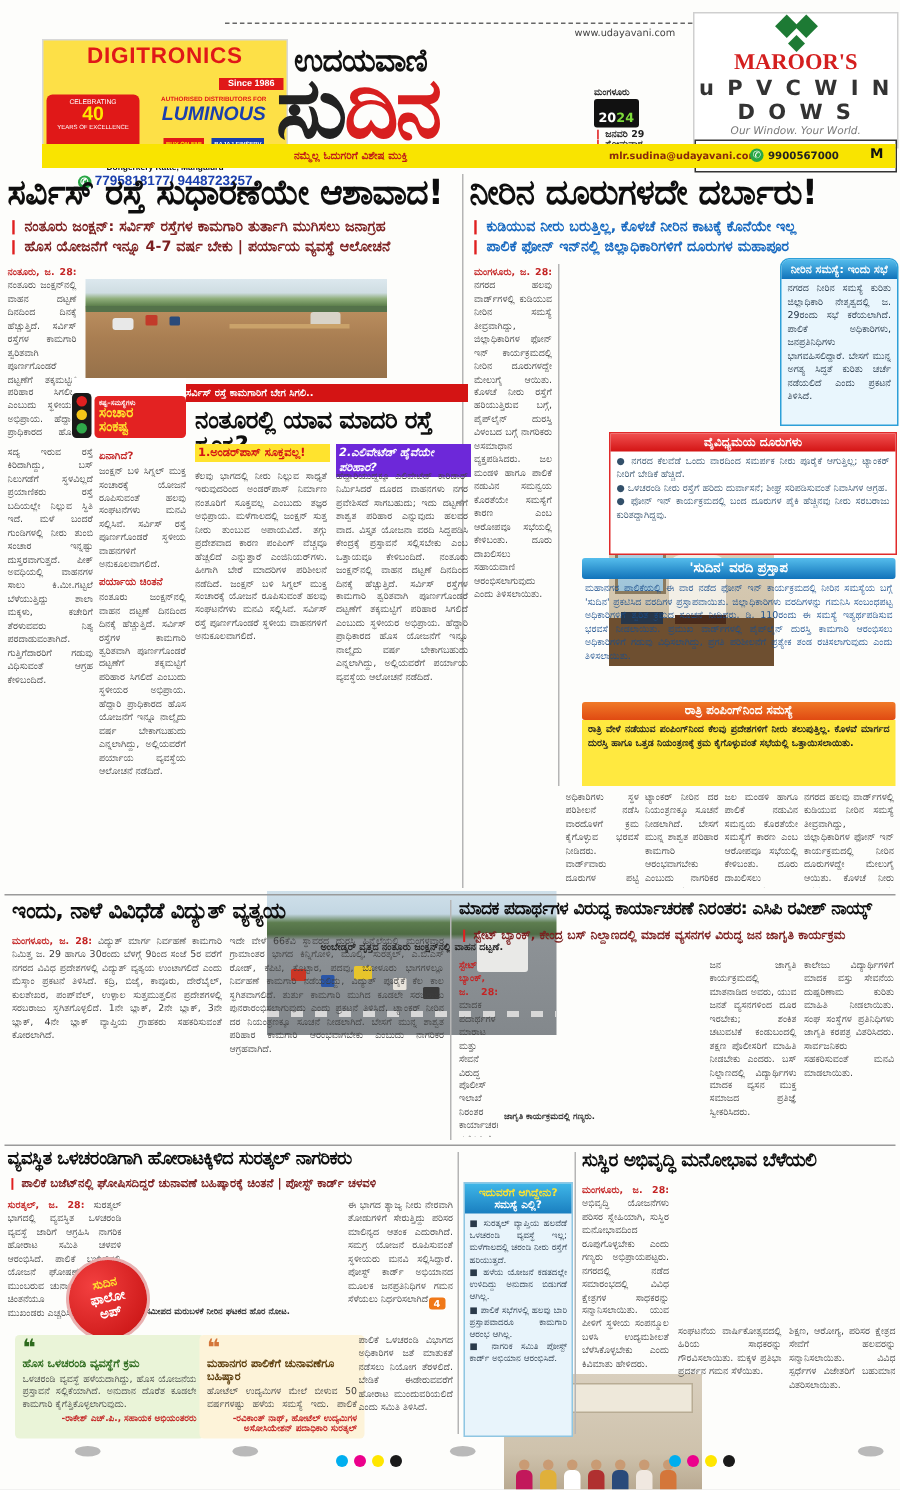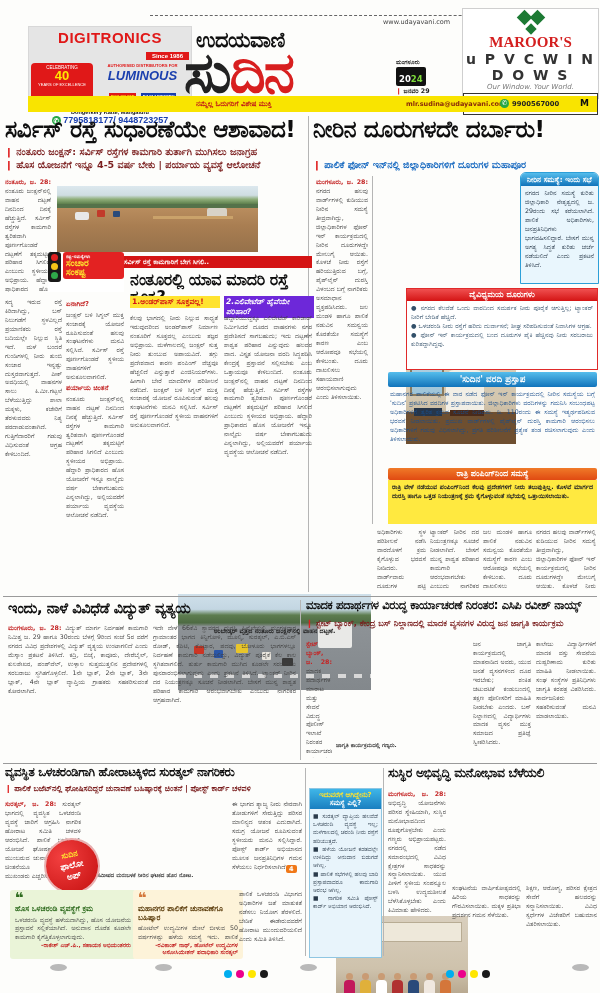--- a/index.html
+++ b/index.html
@@ -17,21 +17,21 @@
   .msub{font-size:9.5px;font-weight:bold;color:#7b1f1f;line-height:1.25;}
   .msub::before{content:"❙ ";color:#e02020;}
   .bsub{color:#1769c0;}
   .boxhead{font-weight:bold;color:#fff;text-align:center;}
   
   .brand-top{font-size:21px;font-weight:800;color:#111;letter-spacing:-0.5px;}
   .brand-main{font-size:56px;font-weight:800;line-height:0.95;letter-spacing:-2px;}
   .brand-red{color:#d81f1f;}
   .ystrip{background:#f9e400;}
   
-  .digi{border:1px solid #d8d8d8;background:#e5e5e5;font-family:"Liberation Sans",sans-serif;}
+  .digi{border:1px solid #d8d8d8;background:#fde047;font-family:"Liberation Sans",sans-serif;}
   .digi-name{color:#e01818;font-weight:800;font-size:15px;letter-spacing:0.5px;text-align:center;}
   .since{background:#e01818;color:#fff;font-size:6px;font-weight:bold;padding:1px 6px;display:inline-block;}
   .badge40{background:#e01818;color:#ffe600;border-radius:4px;text-align:center;padding:2px;}
   .lum{color:#1a3fae;font-weight:800;font-style:italic;font-size:13px;}
   .digi-addr{font-size:5.6px;font-weight:bold;text-align:center;color:#111;}
   .digi-ph{font-size:9px;font-weight:800;color:#1a3fae;text-align:center;}
   .wicon{display:inline-block;width:9px;height:9px;border-radius:50%;background:#28a745;color:#fff;
          font-size:6.5px;line-height:9px;text-align:center;}
   .mar{border:1px solid #cfcfcf;background:#fff;text-align:center;}
   .mar-name{color:#d41f1f;font-weight:800;font-size:15px;font-family:"Liberation Serif",serif;}
@@ -132,44 +132,45 @@
   <div class="abs ystrip" style="left:28px;right:3px;top:96px;height:16px;">
     <span class="abs" style="left:168px;top:4px;font-size:7px;font-weight:bold;color:#c01818;">ನಮ್ಮೆಲ್ಲ ಓದುಗರಿಗೆ ವಿಶೇಷ ಮುಕ್ತಿ</span>
     <span class="abs" style="left:378px;top:4px;font-size:6.5px;font-weight:bold;color:#8a2a0a;">mlr.sudina@udayavani.com</span>
     <span class="abs wicon" style="left:472px;top:3px;">✆</span>
     <span class="abs" style="left:484px;top:4px;font-size:6.8px;font-weight:bold;color:#222;">9900567000</span>
     <span class="abs" style="right:8px;top:2px;font-size:9px;font-weight:800;color:#111;">M</span>
   </div>
 
   <div class="abs msub" style="left:5px;top:146px;width:300px;">ನಂತೂರು ಜಂಕ್ಷನ್: ಸರ್ವಿಸ್ ರಸ್ತೆಗಳ ಕಾಮಗಾರಿ ತುರ್ತಾಗಿ ಮುಗಿಸಲು ಜನಾಗ್ರಹ</div>
   <div class="abs headline" style="left:5px;top:117px;width:300px;font-size:23px;">ಸರ್ವಿಸ್ ರಸ್ತೆ ಸುಧಾರಣೆಯೇ ಆಶಾವಾದ!</div>
-  <div class="abs msub" style="left:5px;top:159px;width:300px;">ಹೊಸ ಯೋಜನೆಗೆ ಇನ್ನೂ 4-5 ವರ್ಷ ಬೇಕು | ಪರ್ಯಾಯ ವ್ಯವಸ್ಥೆ ಆಲೋಚನೆ</div>
+  <div class="abs msub" style="left:5px;top:159px;width:300px;">ಹೊಸ ಯೋಜನೆಗೆ ಇನ್ನೂ 4-7 ವರ್ಷ ಬೇಕು | ಪರ್ಯಾಯ ವ್ಯವಸ್ಥೆ ಆಲೋಚನೆ</div>
 
   <div class="abs headline" style="left:313px;top:117px;width:284px;font-size:23px;">ನೀರಿನ ದೂರುಗಳದೇ ದರ್ಬಾರು!</div>
+  <div class="abs msub bsub" style="left:313px;top:146px;width:284px;">ಕುಡಿಯುವ ನೀರು ಬರುತ್ತಿಲ್ಲ, ಕೊಳಚೆ ನೀರಿನ ಕಾಟಕ್ಕೆ ಕೊನೆಯೇ ಇಲ್ಲ</div>
   <div class="abs msub bsub" style="left:313px;top:159px;width:284px;">ಪಾಲಿಕೆ ಫೋನ್ ಇನ್‌ನಲ್ಲಿ ಜಿಲ್ಲಾಧಿಕಾರಿಗಳಿಗೆ ದೂರುಗಳ ಮಹಾಪೂರ</div>
 
   <div class="abs vline" style="left:308px;top:116px;height:476px;"></div>
   <div class="abs vline" style="left:372px;top:176px;height:348px;"></div>
 
   <div class="abs b" style="left:5px;top:178px;width:46px;height:114px;">
     <span class="dl">ನಂತೂರು, ಜ. 28:</span> <span>ನಂತೂರು ಜಂಕ್ಷನ್‌ನಲ್ಲಿ ವಾಹನ ದಟ್ಟಣೆ ದಿನದಿಂದ ದಿನಕ್ಕೆ ಹೆಚ್ಚುತ್ತಿದೆ. ಸರ್ವಿಸ್ ರಸ್ತೆಗಳ ಕಾಮಗಾರಿ ತ್ವರಿತವಾಗಿ ಪೂರ್ಣಗೊಂಡರೆ ದಟ್ಟಣೆಗೆ ತಕ್ಕಮಟ್ಟಿಗೆ ಪರಿಹಾರ ಸಿಗಲಿದೆ ಎಂಬುದು ಸ್ಥಳೀಯರ ಅಭಿಪ್ರಾಯ. ಹೆದ್ದಾರಿ ಪ್ರಾಧಿಕಾರದ ಹೊಸ ಯೋಜನೆಗೆ ಇನ್ನೂ ನಾಲ್ಕೈದು ವರ್ಷ ಬೇಕಾಗಬಹುದು ಎನ್ನಲಾಗಿದ್ದು, ಅಲ್ಲಿಯವರೆಗೆ ಪರ್ಯಾಯ ವ್ಯವಸ್ಥೆಯ ಆಲೋಚನೆ ನಡೆದಿದೆ.</span>
   </div>
 
   <div class="abs ph" style="left:57px;top:186px;width:201px;height:66px;background:
       linear-gradient(180deg,#dce8ee 0%,#cfdde2 14%,#8fae7a 20%,#5f814e 27%,#b98d5e 33%,#a97e52 60%,#96714a 100%);">
     <div class="abs" style="left:0;top:18px;width:100%;height:4px;background:#54724a;"></div>
     <div class="abs" style="left:18px;top:26px;width:14px;height:8px;background:#e8e8e8;border-radius:2px;"></div>
     <div class="abs" style="left:40px;top:24px;width:8px;height:7px;background:#c23a2a;border-radius:1px;"></div>
     <div class="abs" style="left:56px;top:25px;width:7px;height:6px;background:#2a4a7a;border-radius:1px;"></div>
     <div class="abs" style="left:150px;top:22px;width:20px;height:10px;background:#d8d3c8;border-radius:2px;"></div>
     <div class="abs" style="left:96px;top:30px;width:80px;height:3px;background:#caa26a;"></div>
   </div>
   <div class="abs" style="left:120px;top:256px;width:184px;background:#d41414;color:#fff;font-size:6.6px;font-weight:bold;padding:2px 4px;">ಸರ್ವಿಸ್ ರಸ್ತೆ ಕಾಮಗಾರಿಗೆ ಬೇಗ ಸಿಗಲಿ..</div>
 
-  <div class="abs" style="left:48px;top:252px;width:76px;height:40px;background:#fff;display:flex;align-items:flex-start;gap:2px;">
+  <div class="abs" style="left:48px;top:252px;width:76px;height:40px;background:#fff;display:flex;align-items:flex-end;gap:2px;">
     <div class="signal">
       <i style="top:2px;background:#e02020;"></i>
         <i style="top:11px;background:#f5c518;"></i>
         <i style="top:20px;background:#2fa84a;"></i>
     </div>
     <div style="flex:1;background:#e32222;border-radius:3px;padding:2px 3px;">
       <div style="font-size:4.6px;color:#fff;font-weight:bold;">ಕಷ್ಟ–ಸಮಸ್ಯೆಗಳು</div>
       <div style="font-size:9px;color:#ffe32e;font-weight:800;line-height:1;">ಸಂಚಾರ</div>
       <div style="font-size:9px;color:#ffe32e;font-weight:800;line-height:1;">ಸಂಕಷ್ಟ</div>
     </div>

